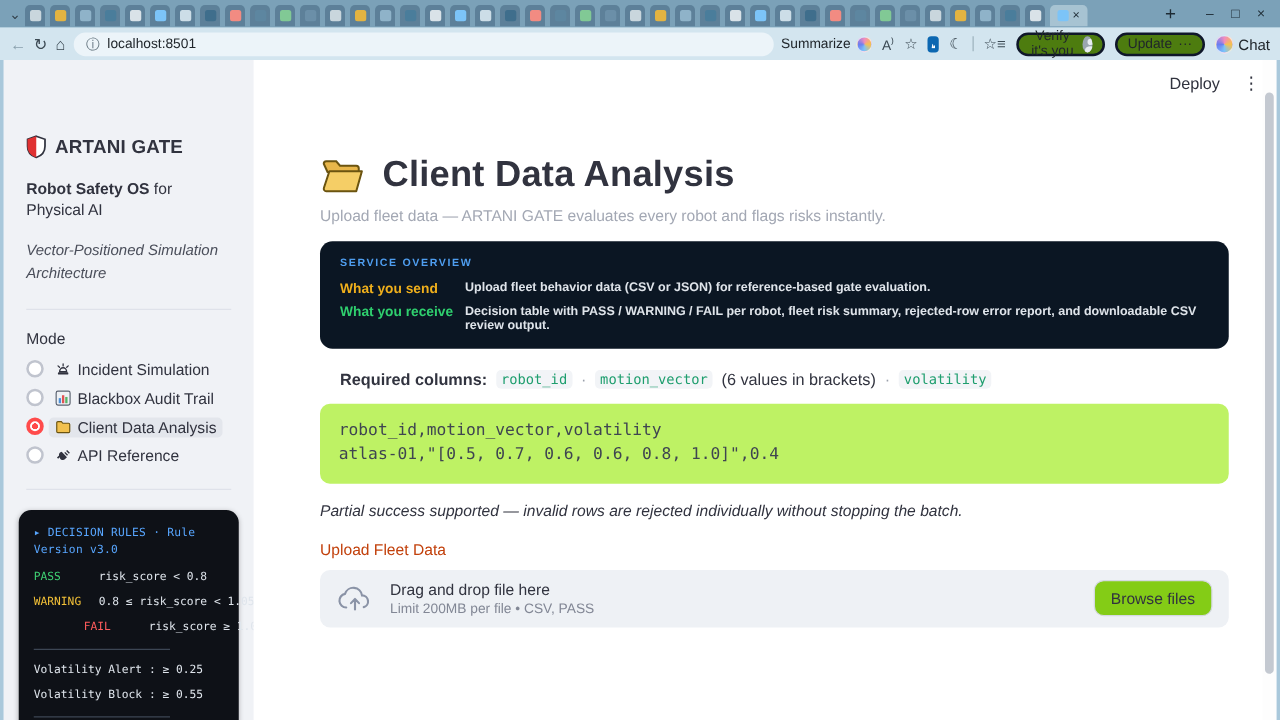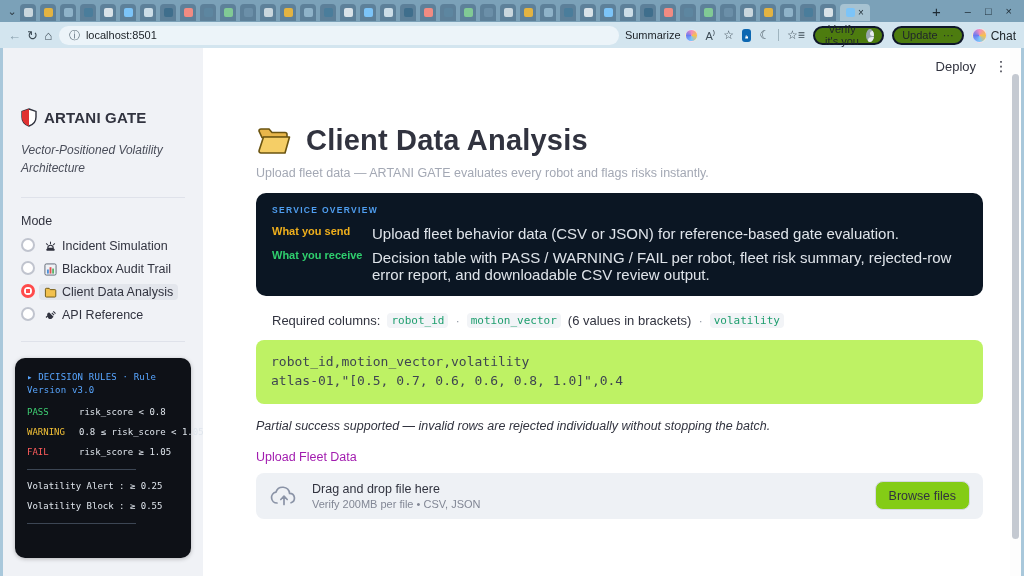--- a/index.html
+++ b/index.html
@@ -72,29 +72,29 @@
   .deploy { font-size:13px; color:#31333f; }
   .kebab { font-size:14px; color:#31333f; letter-spacing:1px; }
   .content { margin:76px 0 0 53px; width:727px; }
   .title-row { display:flex; align-items:center; gap:14px; }
   .h1 { font-size:29px; font-weight:bold; color:#31333f; letter-spacing:.2px; }
   .subtitle { margin-top:9px; font-size:12.5px; color:#a3a8b4; }
   .svc-panel { margin-top:13px; background:#0b1623; border-radius:10px; padding:12px 16px 13px; }
   .svc-head { font-size:8.5px; font-weight:bold; letter-spacing:1.3px; color:#4f9ef0; margin-bottom:10px; }
   .svc-row { display:flex; margin-top:7px; }
   .svc-label { flex:0 0 100px; font-size:11px; font-weight:bold; }
-  .svc-text { font-size:15px; color:#dfe4ea; }
+  .svc-text { font-size:10px; color:#dfe4ea;font-weight:bold; }
   .req-row { margin-top:17px; font-size:13px; color:#31333f; display:flex; align-items:center; gap:7px; }
-  .req-label { font-weight:normal;padding-left:16px; }
+  .req-label { font-weight:bold;padding-left:16px; }
   .chip { font-family:"DejaVu Sans Mono", monospace; font-size:11px; color:#1e9e6e; background:#f2f4f7; border-radius:4px; padding:1px 4px; }
   .req-sep { color:#9aa0ab; }
   .codeblock { margin-top:12px; background:#bef264; border-radius:8px; padding:13px 15px;
     font-family:"DejaVu Sans Mono", monospace; font-size:13px; color:#3f4551; line-height:1.45; white-space:pre-wrap; }
   .partial { margin-top:15px; font-size:12.5px; font-style:italic; color:#31333f; }
-  .upl-label { margin-top:17px; font-size:12.5px; color:#a21caf; }
+  .upl-label { margin-top:17px; font-size:12.5px; color:#c2410c; }
   .uploader { margin-top:9px; background:#eef1f5; border-radius:8px; height:46px; display:flex; align-items:center; padding:0 13px; gap:13px; }
   .cloud { flex:0 0 auto; display:flex; }
   .drop-texts { flex:1 1 auto; }
   .drop-title { font-size:12.5px; color:#31333f; }
   .drop-cap { font-size:11px; color:#828795; margin-top:2px; }
   .browse-btn { flex:0 0 auto; background:#84cc16; border:1px solid #d5d9e2; border-radius:8px; height:29px;
     padding:0 13px; font-size:12.5px; color:#31333f; display:flex; align-items:center; }
   .dl-btn { margin-top:11px; display:inline-flex; align-items:center; gap:8px; background:#fff;
     border:1px solid #d5d9e2; border-radius:8px; height:29px; padding:0 12px; font-size:12.5px; color:#31333f; }
   .scrollbar { position:absolute; top:0; right:0; width:11px; height:100%; background:#fdfdfd; }
@@ -281,21 +281,24 @@
   <div class="app">
 
     <aside class="sidebar">
       <div class="brand-row">
         <svg width="16" height="19" viewBox="0 0 16 19">
           <path d="M8 1 L15 3.4 V9 C15 13.8 12 16.7 8 18 C4 16.7 1 13.8 1 9 V3.4 Z" fill="#fff" stroke="#31333f" stroke-width="1.4"></path>
           <path d="M8 1 L1 3.4 V9 C1 13.8 4 16.7 8 18 Z" fill="#e03131"></path>
         </svg>
         <span class="brand">ARTANI GATE</span>
       </div>
-      <div class="side-italic">Vector-Positioned Volatility Architecture</div>
+      <div class="tagline">
+        <b>Robot Safety OS</b><span> for Physical AI</span>
+      </div>
+      <div class="side-italic">Vector-Positioned Simulation Architecture</div>
       <hr class="side-div">
       <div class="mode-label">Mode</div>
 
       <div class="mode-row">
         <span class="radio"></span>
         <span class="mode-inner">
           <svg width="13" height="13" viewBox="0 0 14 14">
             <path d="M4 9 a3 3.4 0 0 1 6 0 Z" fill="none" stroke="#31333f" stroke-width="1.2"></path>
             <rect x="2.5" y="9.5" width="9" height="2" rx="0.8" fill="#31333f"></rect>
             <path d="M7 2.2 V4 M2.6 4 l1.3 1.2 M11.4 4 l-1.3 1.2" stroke="#31333f" stroke-width="1.1" stroke-linecap="round"></path>
@@ -342,21 +345,21 @@
 
       <div class="rules-panel">
         <div class="rp-head">▸ DECISION RULES  ·  Rule Version v3.0</div>
         <div class="rp-line">
           <span class="tag" style="color: rgb(63, 208, 115);">PASS</span><span>risk_score &lt; 0.8</span>
         </div>
         <div class="rp-line">
           <span class="tag" style="color: rgb(242, 192, 55);">WARNING</span><span>0.8 ≤ risk_score &lt; 1.05</span>
         </div>
         <div class="rp-line">
-          <span class="tag" style="color: rgb(255, 92, 92);">FAIL</span><span>risk_score ≥ 1.05</span>
+          <span class="tag" style="color: rgb(255, 92, 92); margin-left: 40px;">FAIL</span><span>risk_score ≥ 1.05</span>
         </div>
         <hr class="rp-div">
         <div class="rp-line">Volatility Alert : ≥ 0.25</div>
         <div class="rp-line">Volatility Block : ≥ 0.55</div>
         <hr class="rp-div">
 
       </div>
     </aside>
 
     <main class="main">
@@ -406,21 +409,21 @@
 
         <div class="uploader">
           <span class="cloud">
             <svg width="30" height="24" viewBox="0 0 30 24">
               <path d="M8 19 a5.5 5.5 0 0 1 -1-10.9 a7 7 0 0 1 13.6 1.2 a4.8 4.8 0 0 1 1.4 9.4" fill="none" stroke="#8a93a6" stroke-width="1.7" stroke-linecap="round"></path>
               <path d="M15 20.5 V12.5 M11.8 15.5 L15 12.2 L18.2 15.5" fill="none" stroke="#8a93a6" stroke-width="1.7" stroke-linecap="round" stroke-linejoin="round"></path>
             </svg>
           </span>
           <span class="drop-texts">
             <div class="drop-title">Drag and drop file here</div>
-            <div class="drop-cap">Verify 200MB per file • CSV, JSON</div>
+            <div class="drop-cap">Limit 200MB per file • CSV, PASS</div>
           </span>
           <button class="browse-btn">Browse files</button>
         </div>
 
       </div>
 
       <div class="scrollbar">
         <div class="scroll-thumb"></div>
       </div>
     </main>

